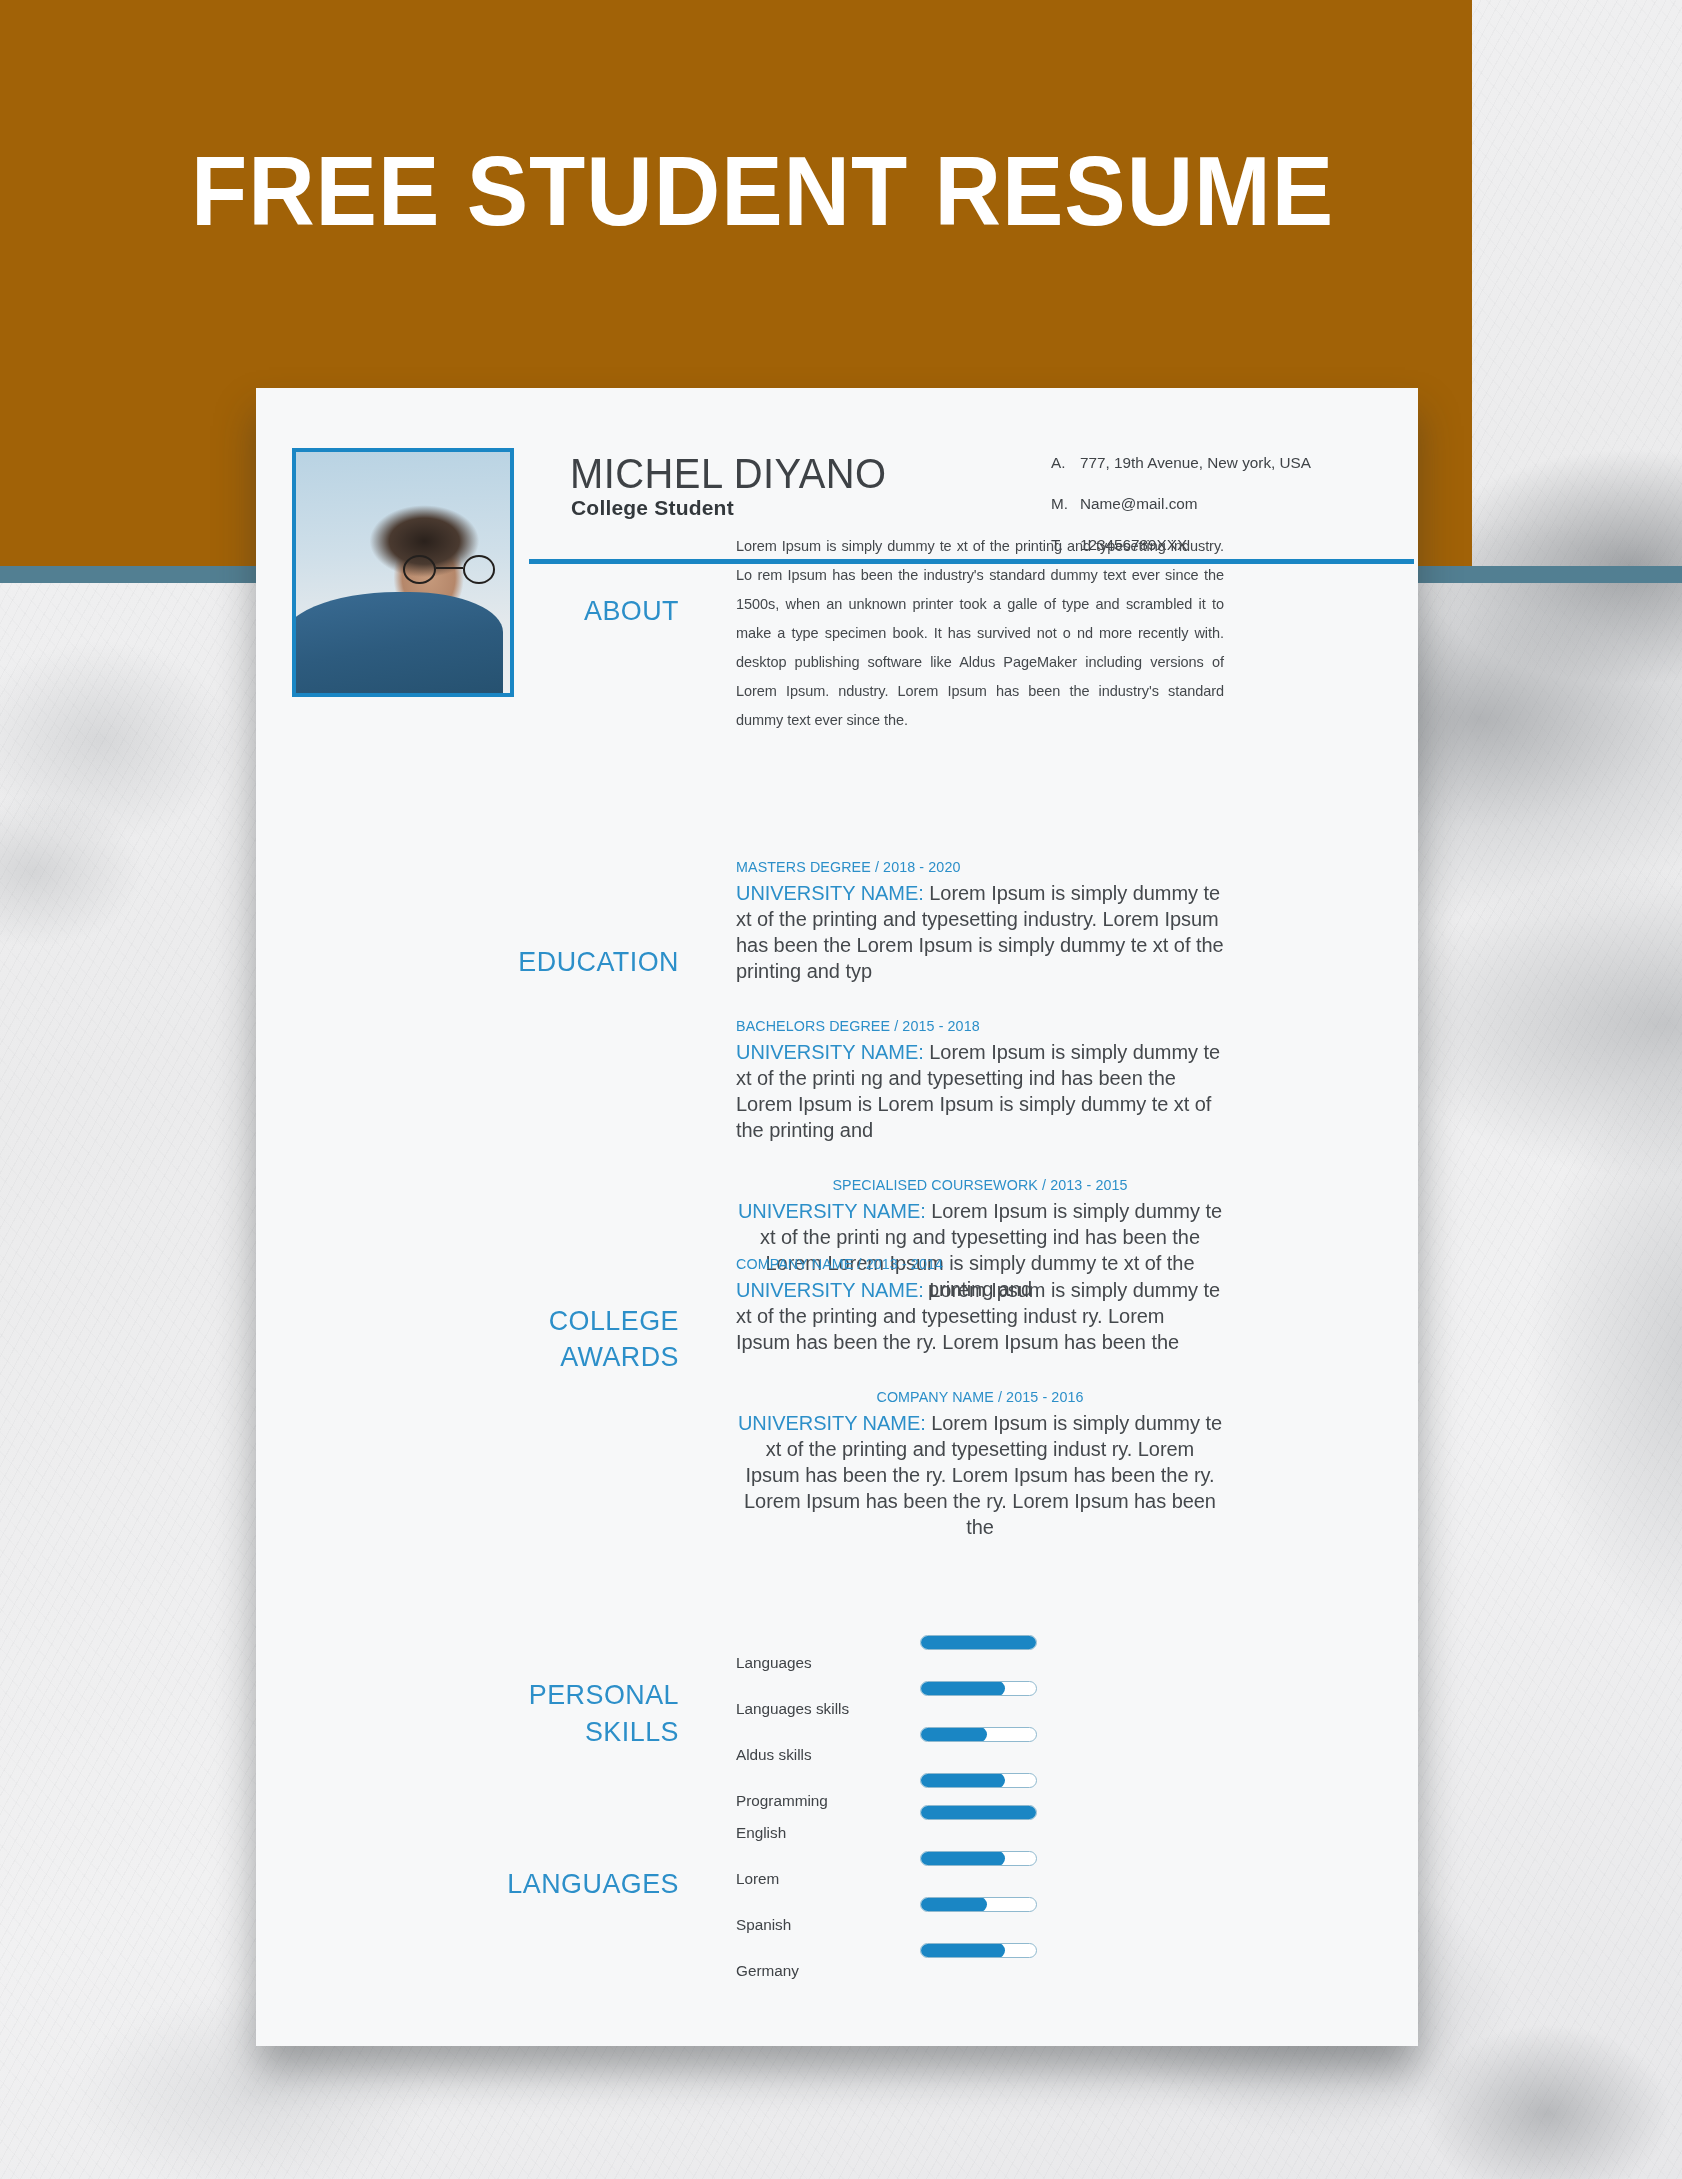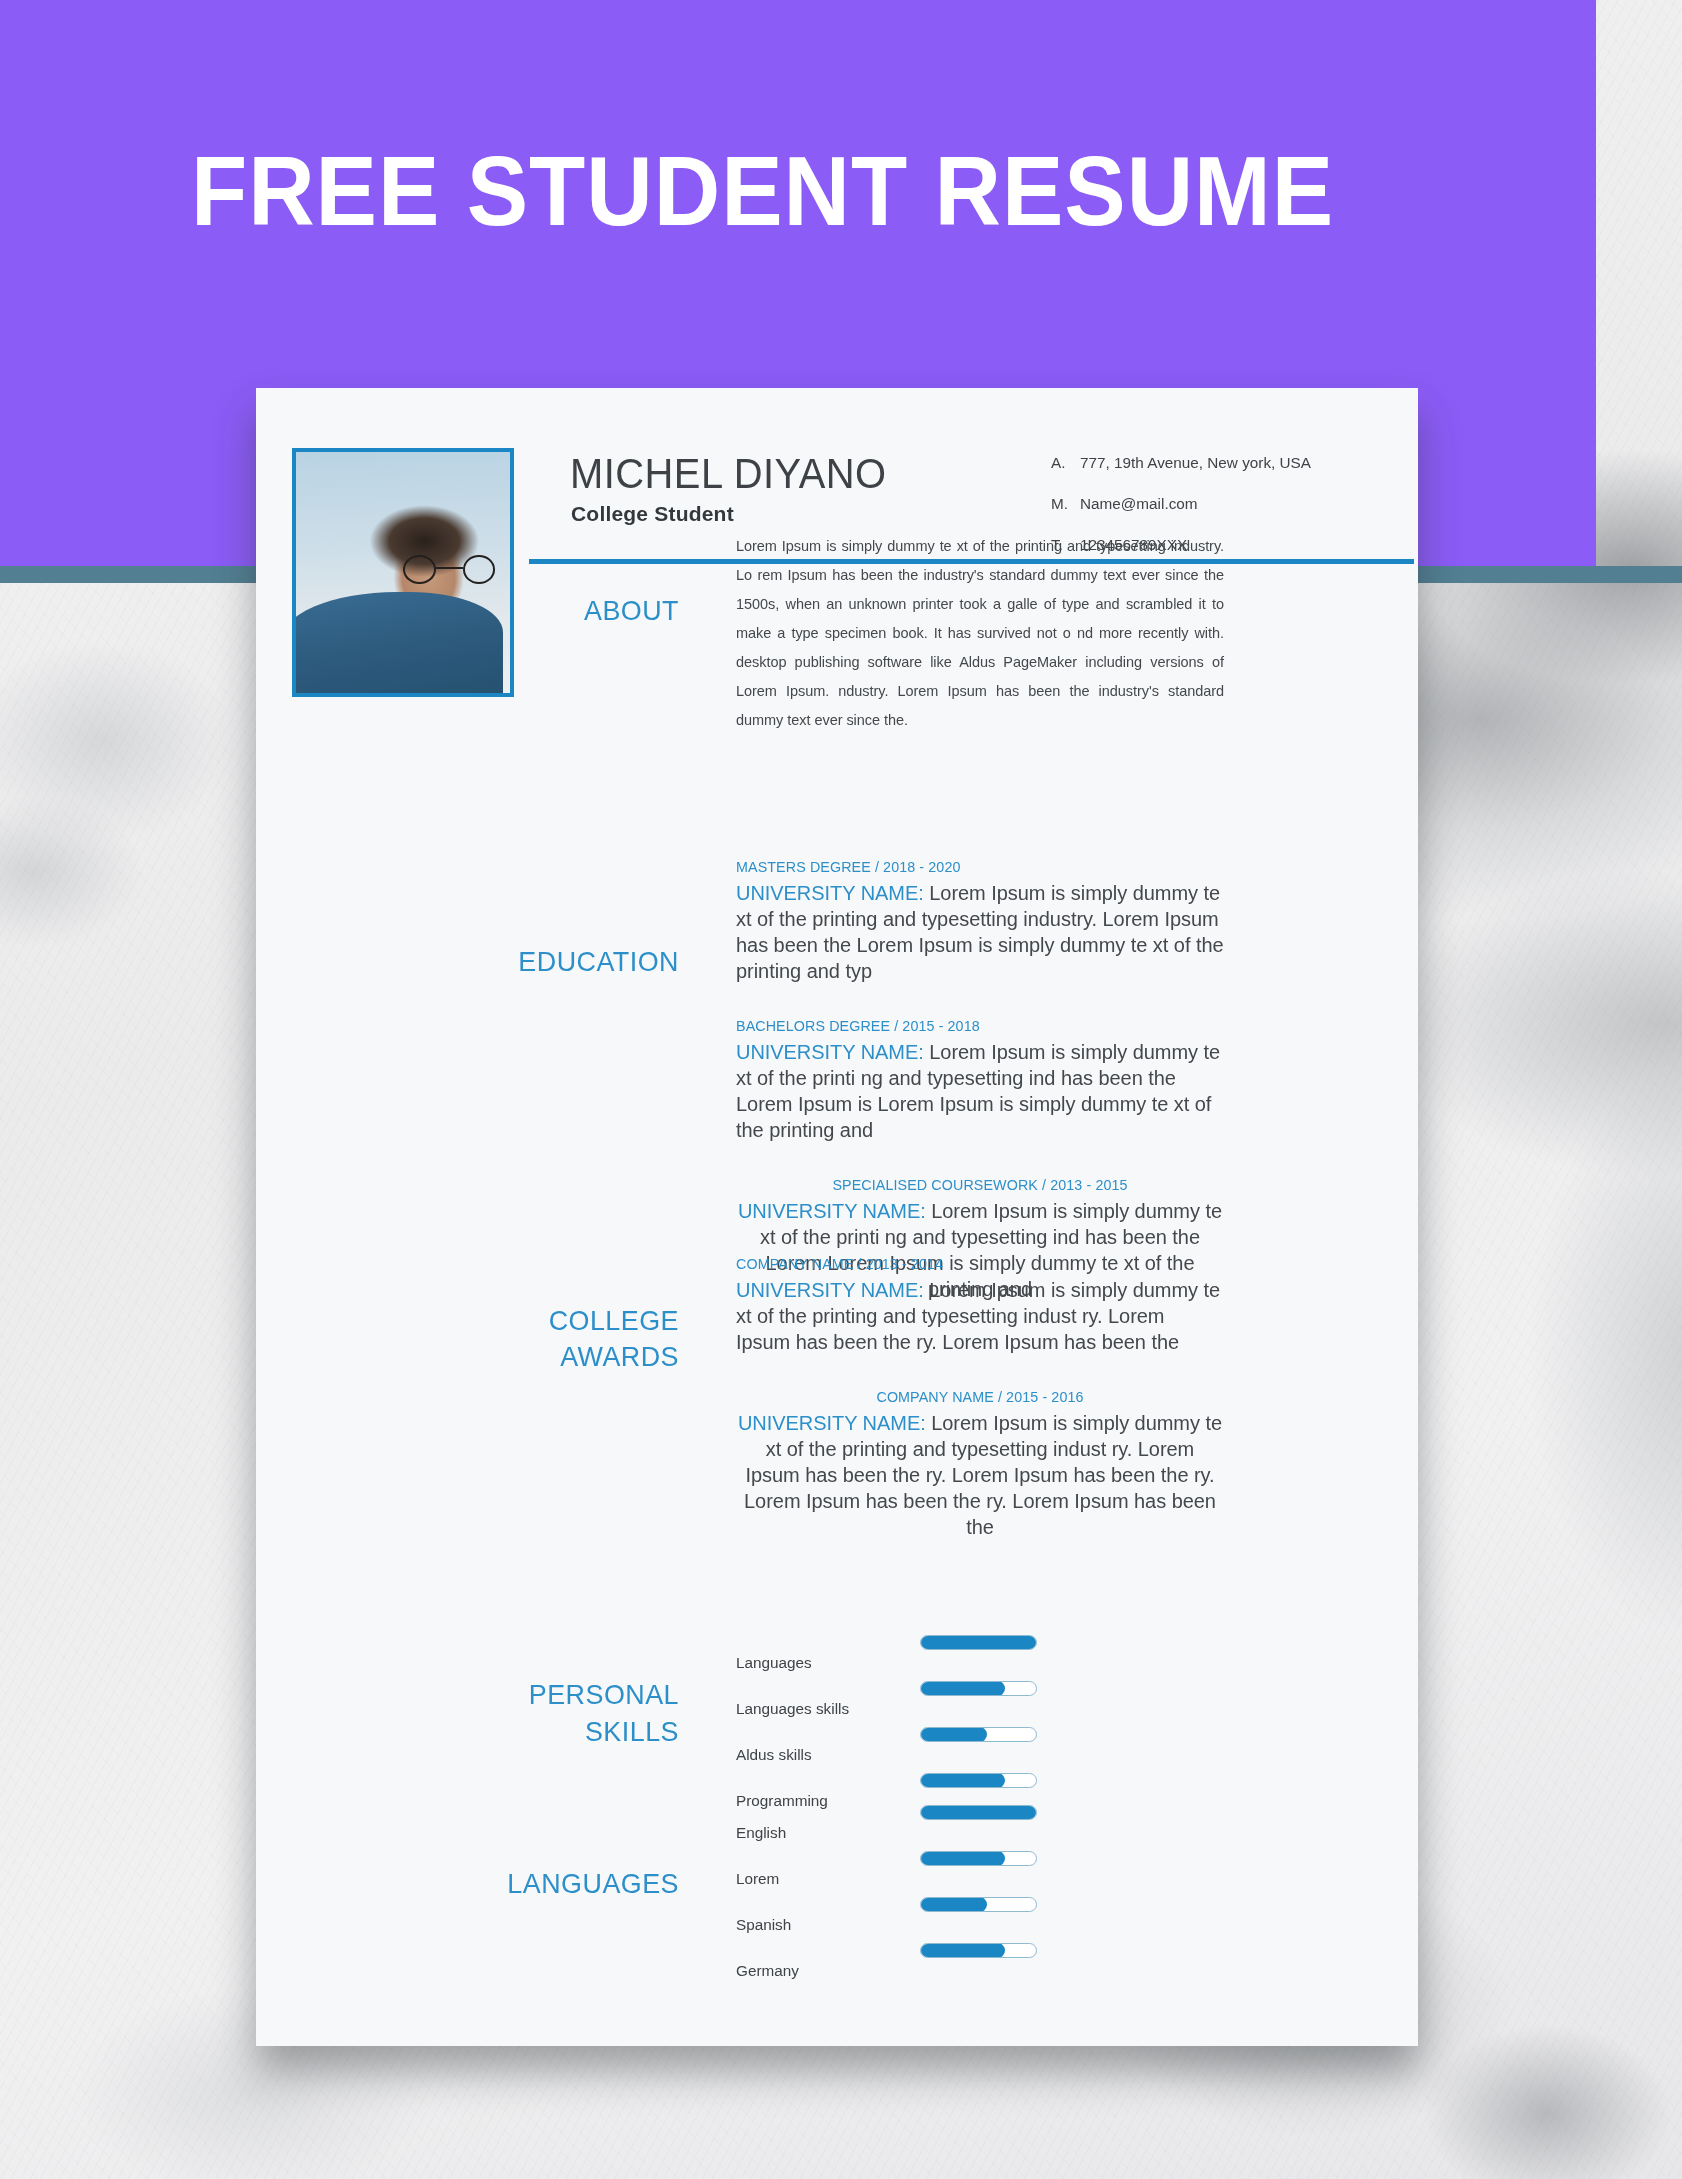--- a/index.html
+++ b/index.html
@@ -38,23 +38,23 @@
     inset: 0;
     background-image:
       repeating-linear-gradient(118deg, rgba(120,125,130,0.05) 0px, rgba(120,125,130,0.05) 1px, rgba(255,255,255,0) 1px, rgba(255,255,255,0) 8.6px),
       repeating-linear-gradient(47deg, rgba(140,145,150,0.035) 0px, rgba(140,145,150,0.035) 1px, rgba(255,255,255,0) 1px, rgba(255,255,255,0) 13.4px);
   }
 
   
   #banner {
     position: absolute;
     left: 0; top: 0;
-    width: 1596px;
+    width: 1472px;
     height: 566px;
-    background: #8b5cf6;
+    background: #a16207;
   }
   #banner-shadow {
     position: absolute;
     left: 0; top: 566px;
     width: 1682px;
     height: 17px;
     background: #527f92;
   }
   #banner-title {
     position: absolute;
@@ -141,21 +141,21 @@
     color: #3e4246;
     letter-spacing: 0.5px;
     font-weight: normal;
     transform: scaleX(0.95);
     transform-origin: left center;
     white-space: nowrap;
   }
   #person-role {
     position: absolute;
     left: 315px;
-    top: 113px;
+    top: 107px;
     font-size: 21px;
     line-height: 25px;
     color: #33383c;
     font-weight: bold;
     letter-spacing: 0.2px;
   }
 
   #contact {
     position: absolute;
     left: 795px;

